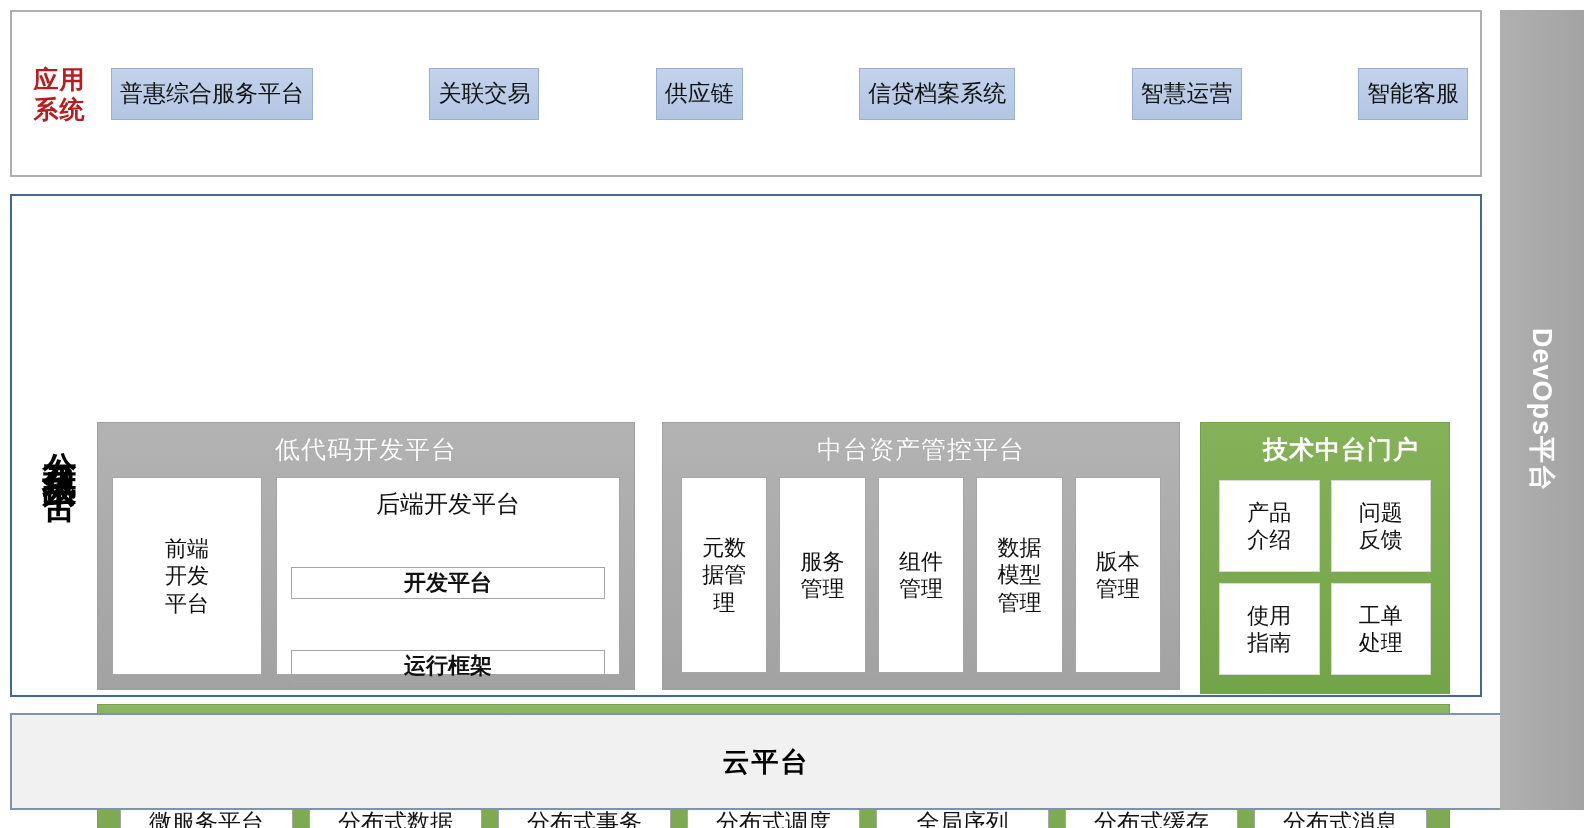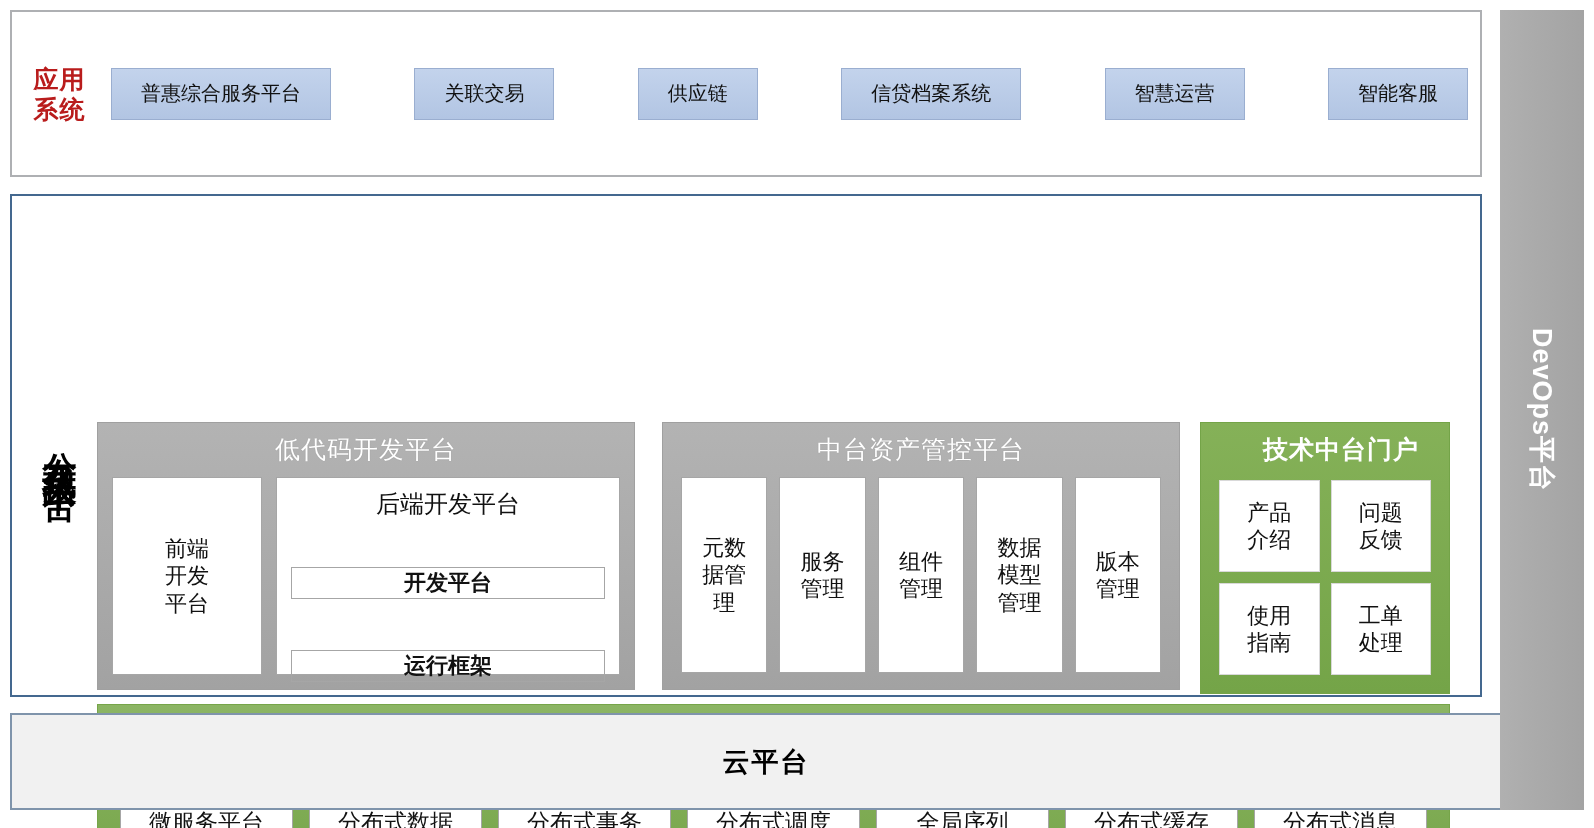--- a/index.html
+++ b/index.html
@@ -37,26 +37,26 @@
     align-items: center;
     gap: 0px;
     justify-content: space-between;
     padding: 0 4px;
   }
   .app-row + .app-row { margin-top: 14px; }
   .app-box {
     background: linear-gradient(180deg, #c3d3ec 0%, #b2c5e3 100%);
     border: 1px solid #9aaed0;
     color: #111111;
-    font-size: 20px;
+    font-size: 23px;
     height: 52px;
     display: flex;
     align-items: center;
     justify-content: center;
-    padding: 0 29px;
+    padding: 0 8px;
     white-space: nowrap;
   }
 
   
   .mid-panel {
     position: absolute;
     left: 10px; top: 194px;
     width: 1472px; height: 503px;
     background: #ffffff;
     border: 2px solid #44688f;

